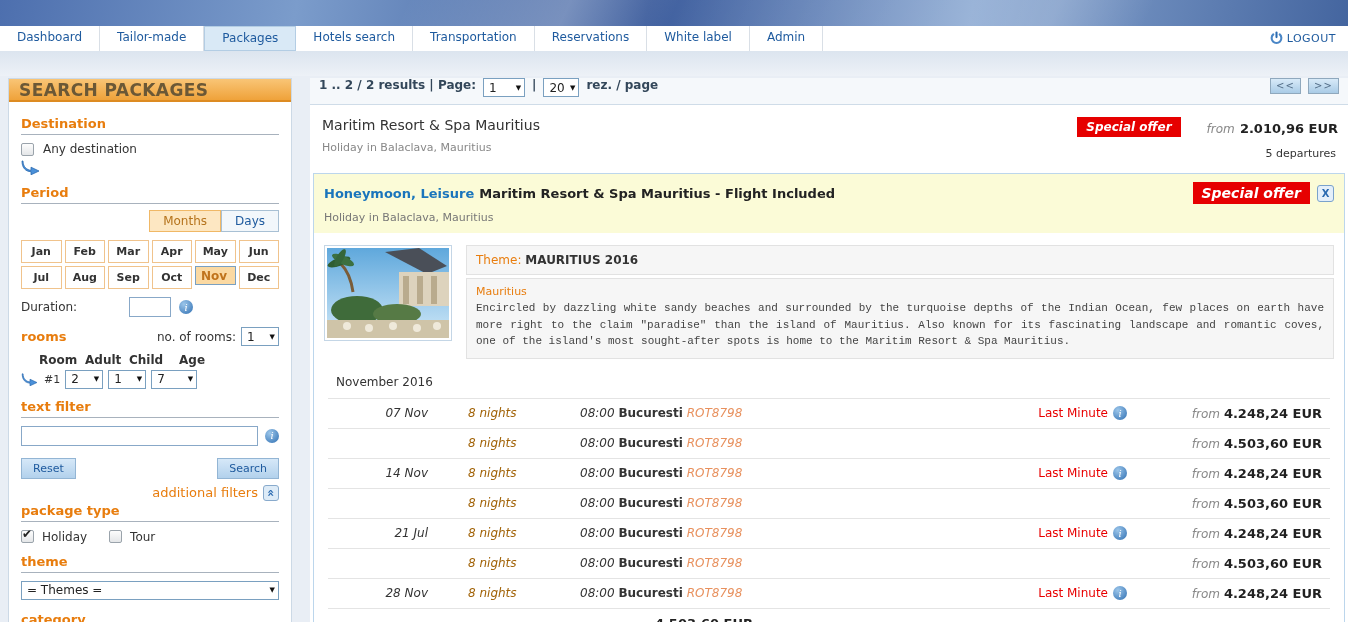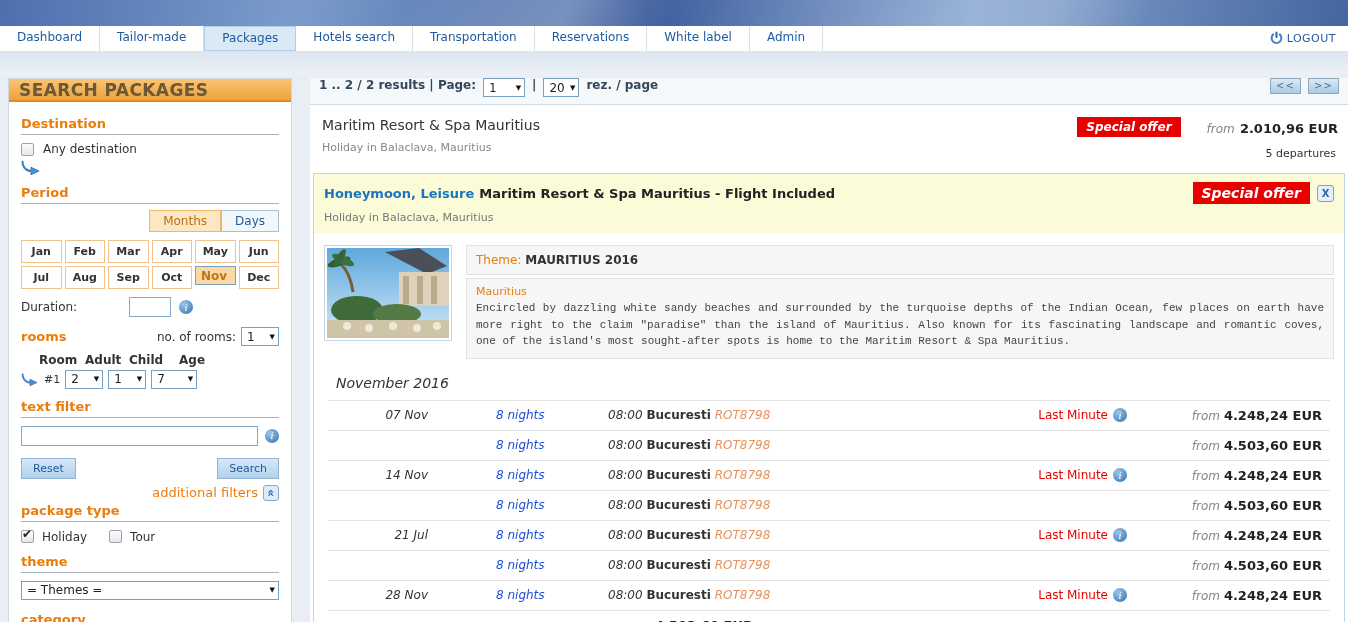--- a/index.html
+++ b/index.html
@@ -102,25 +102,25 @@
   .d-body { padding:12px 10px 0; }
   .info-row { display:flex; gap:14px; }
   .photo { width:128px; height:96px; border:1px solid #c4d6e6; padding:2px; background:#fff; flex:none;}
   .right-col { flex:1; display:flex; flex-direction:column; gap:3px;}
   .theme-box { background:#f6f6f6; border:1px solid #e2e2e2; padding:7px 9px; font-size:12px; }
   .theme-label { color:#e87d0e; }
   .theme-val { color:#333; font-weight:bold; }
   .desc-box { background:#f6f6f6; border:1px solid #e2e2e2; padding:6px 9px 8px; font-size:11px; flex:1;}
   .desc-title { color:#e87d0e; margin-bottom:2px; }
   .desc-text { color:#444; text-align:justify; line-height:1.5;font-family:Liberation Mono, monospace; }
-  .month-hdr { font-style:italic; font-size:14px; color:#333; margin:16px 0 0 12px; padding-bottom:9px; }
+  .month-hdr { font-size:12px; color:#333; margin:16px 0 0 12px; padding-bottom:9px; }
   .dep-rows { margin:0 4px; }
   .dep-row { display:flex; align-items:center; height:30px; border-top:1px solid #e4e4e4; font-size:12px; }
   .dep-date { width:100px; text-align:right; font-style:italic; color:#333; }
-  .dep-nights { width:70px; margin-left:68px; font-style:italic; color:#1d4ed8; }
+  .dep-nights { width:70px; margin-left:40px; font-style:italic; color:#a16207; }
   .dep-flight { margin-left:42px; flex:1; }
   .dep-time { font-style:italic; color:#333; }
   .dep-city { font-weight:bold; color:#333; }
   .dep-code { font-style:italic; color:#e8915e; }
   .dep-tag { width:130px; display:flex; justify-content:flex-end; align-items:center; gap:5px; color:#e80000; }
   .dep-price { width:175px; margin-left:28px; text-align:right; padding-right:8px; }
   .info-icon { width:14px; height:14px; border-radius:50%; background:radial-gradient(circle at 35% 30%,#9cc6ea,#2f6fb2);
     color:#fff; font-size:10px; font-style:italic; font-family:"DejaVu Serif",serif; display:inline-flex;
     align-items:center; justify-content:center; flex:none; cursor:pointer;}
   .arrow-ic { flex:none; display:inline-flex; }

